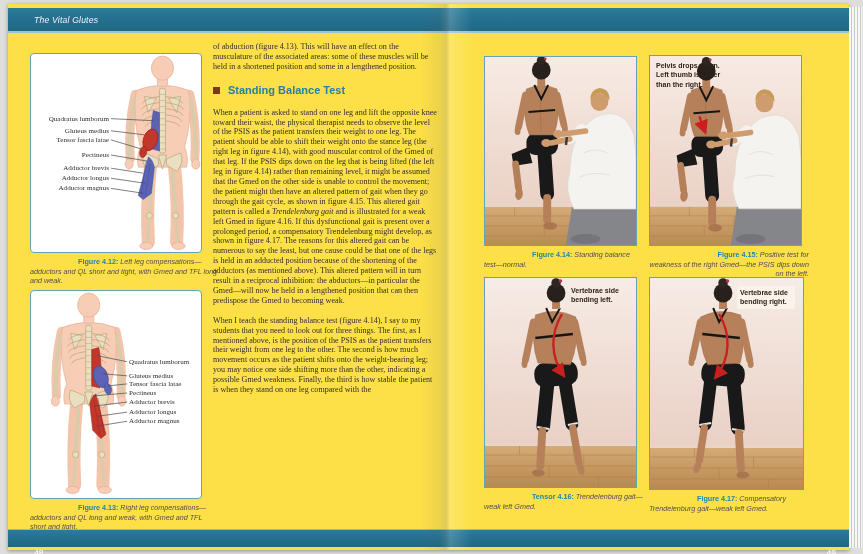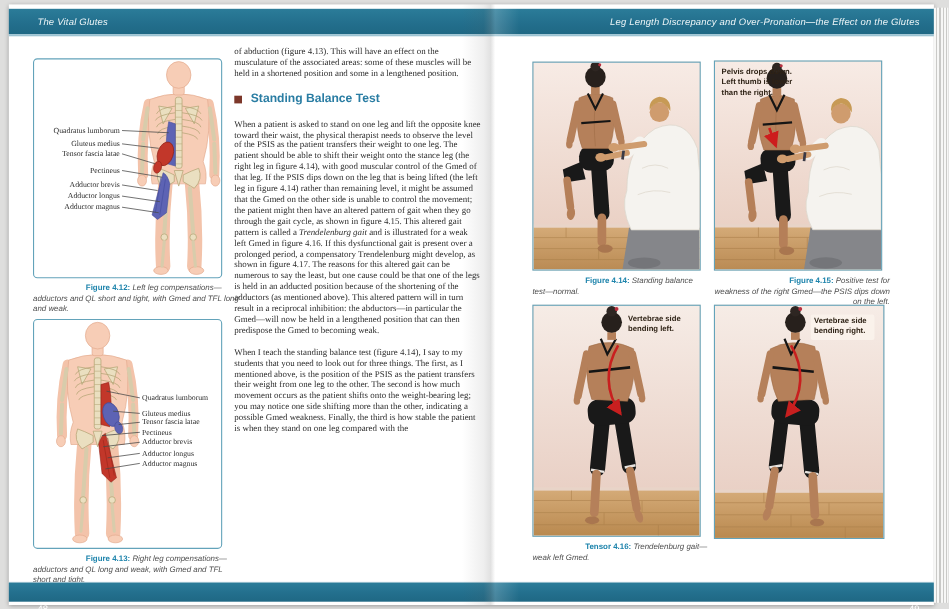--- a/index.html
+++ b/index.html
@@ -1,19 +1,19 @@
 <!DOCTYPE html>
 <html><head>
 <meta charset="utf-8">
 <style>
   * { margin:0; padding:0; box-sizing:border-box; }
   html,body { background:#e9e9e9; }
   .stage { position:relative; width:863px; height:554px; background:#dededd; overflow:hidden;
            font-family:"Liberation Sans", sans-serif; }
-  .book  { position:absolute; left:8px; top:4px; width:841px; height:546px; background:#ffffff;
+  .book  { position:absolute; left:8px; top:4px; width:841px; height:546px; background:#fde047;
            box-shadow:0 1px 4px rgba(0,0,0,.35); }
   
   .bar { position:absolute; left:0; right:0; background:linear-gradient(180deg,#2b7c99 0%,#236f8d 55%,#1f6884 100%); }
   .bar-top    { top:4px; height:25px; border-bottom:2px solid #9cc3d2; }
   .bar-bottom { bottom:3px; height:18px; border-top:1px solid #8fb9c9; }
   .bar-title  { position:absolute; top:50%; transform:translateY(-50%); font-style:italic;
                 font-size:8.6px; color:#eef6f8; letter-spacing:.2px; }
   .bar-title.left  { left:26px; }
   .bar-title.right { right:13px; }
   .page-num { position:absolute; top:18px; font-size:8.6px; font-weight:normal; color:#ffffff; }
@@ -48,21 +48,20 @@
   .anat-label { font-family:"Liberation Serif", serif; font-size:7px; fill:#2d2d2d; }
 </style>
 </head>
 <body>
 
 <div class="stage">
   <div class="book">
 
     <div class="bar bar-top">
       <span class="bar-title left">The Vital Glutes</span>
-      <span class="bar-title right">Leg Length Discrepancy and Over-Pronation—the Effect on the Glutes</span>
     </div>
 
     <div class="figbox" style="left:22px; top:49px; width:172px; height:200px;">
       <svg viewBox="0 0 168 196">
 
         <g stroke="#e2a98c" stroke-width="0.6" fill="#f7cdb6">
           <path d="M103,40 Q96,70 98,104" fill="none" stroke="#f3c3aa" stroke-width="9" stroke-linecap="round"></path>
           <path d="M157,40 Q164,70 162,104" fill="none" stroke="#f3c3aa" stroke-width="9" stroke-linecap="round"></path>
           <ellipse cx="97" cy="109" rx="4" ry="5"></ellipse>
             <ellipse cx="163" cy="109" rx="4" ry="5"></ellipse>
@@ -488,20 +487,24 @@
           <line x1="53" y1="56" x2="91" y2="60" stroke="#151515" stroke-width="2.4"></line>
           <path d="M64,30 L70,44 L78,30" stroke="#151515" stroke-width="2" fill="none"></path>
           <rect x="70" y="24" width="8" height="7" fill="#b5805a"></rect>
           <circle cx="74" cy="15" r="9.5" fill="#27201c"></circle>
           <circle cx="74" cy="5" r="4.8" fill="#2e2622"></circle>
           <circle cx="78.5" cy="3" r="1.8" fill="#b8303f"></circle>
         </g>
         <path d="M70,36 C82,56 82,80 66,100" stroke="#c81f1f" stroke-width="2.4" fill="none" marker-end="url(#ah417)"></path>
       </svg>
     </div>
+    <div class="caption" style="left:641px; top:490px; width:142px;">
+      <span class="cap-label">Figure 4.17:</span>
+      <span class="cap-text">Compensatory Trendelenburg gait—weak left Gmed.</span>
+    </div>
 
     <div class="bar bar-bottom">
       <span class="page-num left">48</span>
       <span class="page-num right">49</span>
     </div>
 
     <div class="gutter"></div>
   </div>
   <div class="page-edges"></div>
 </div>

